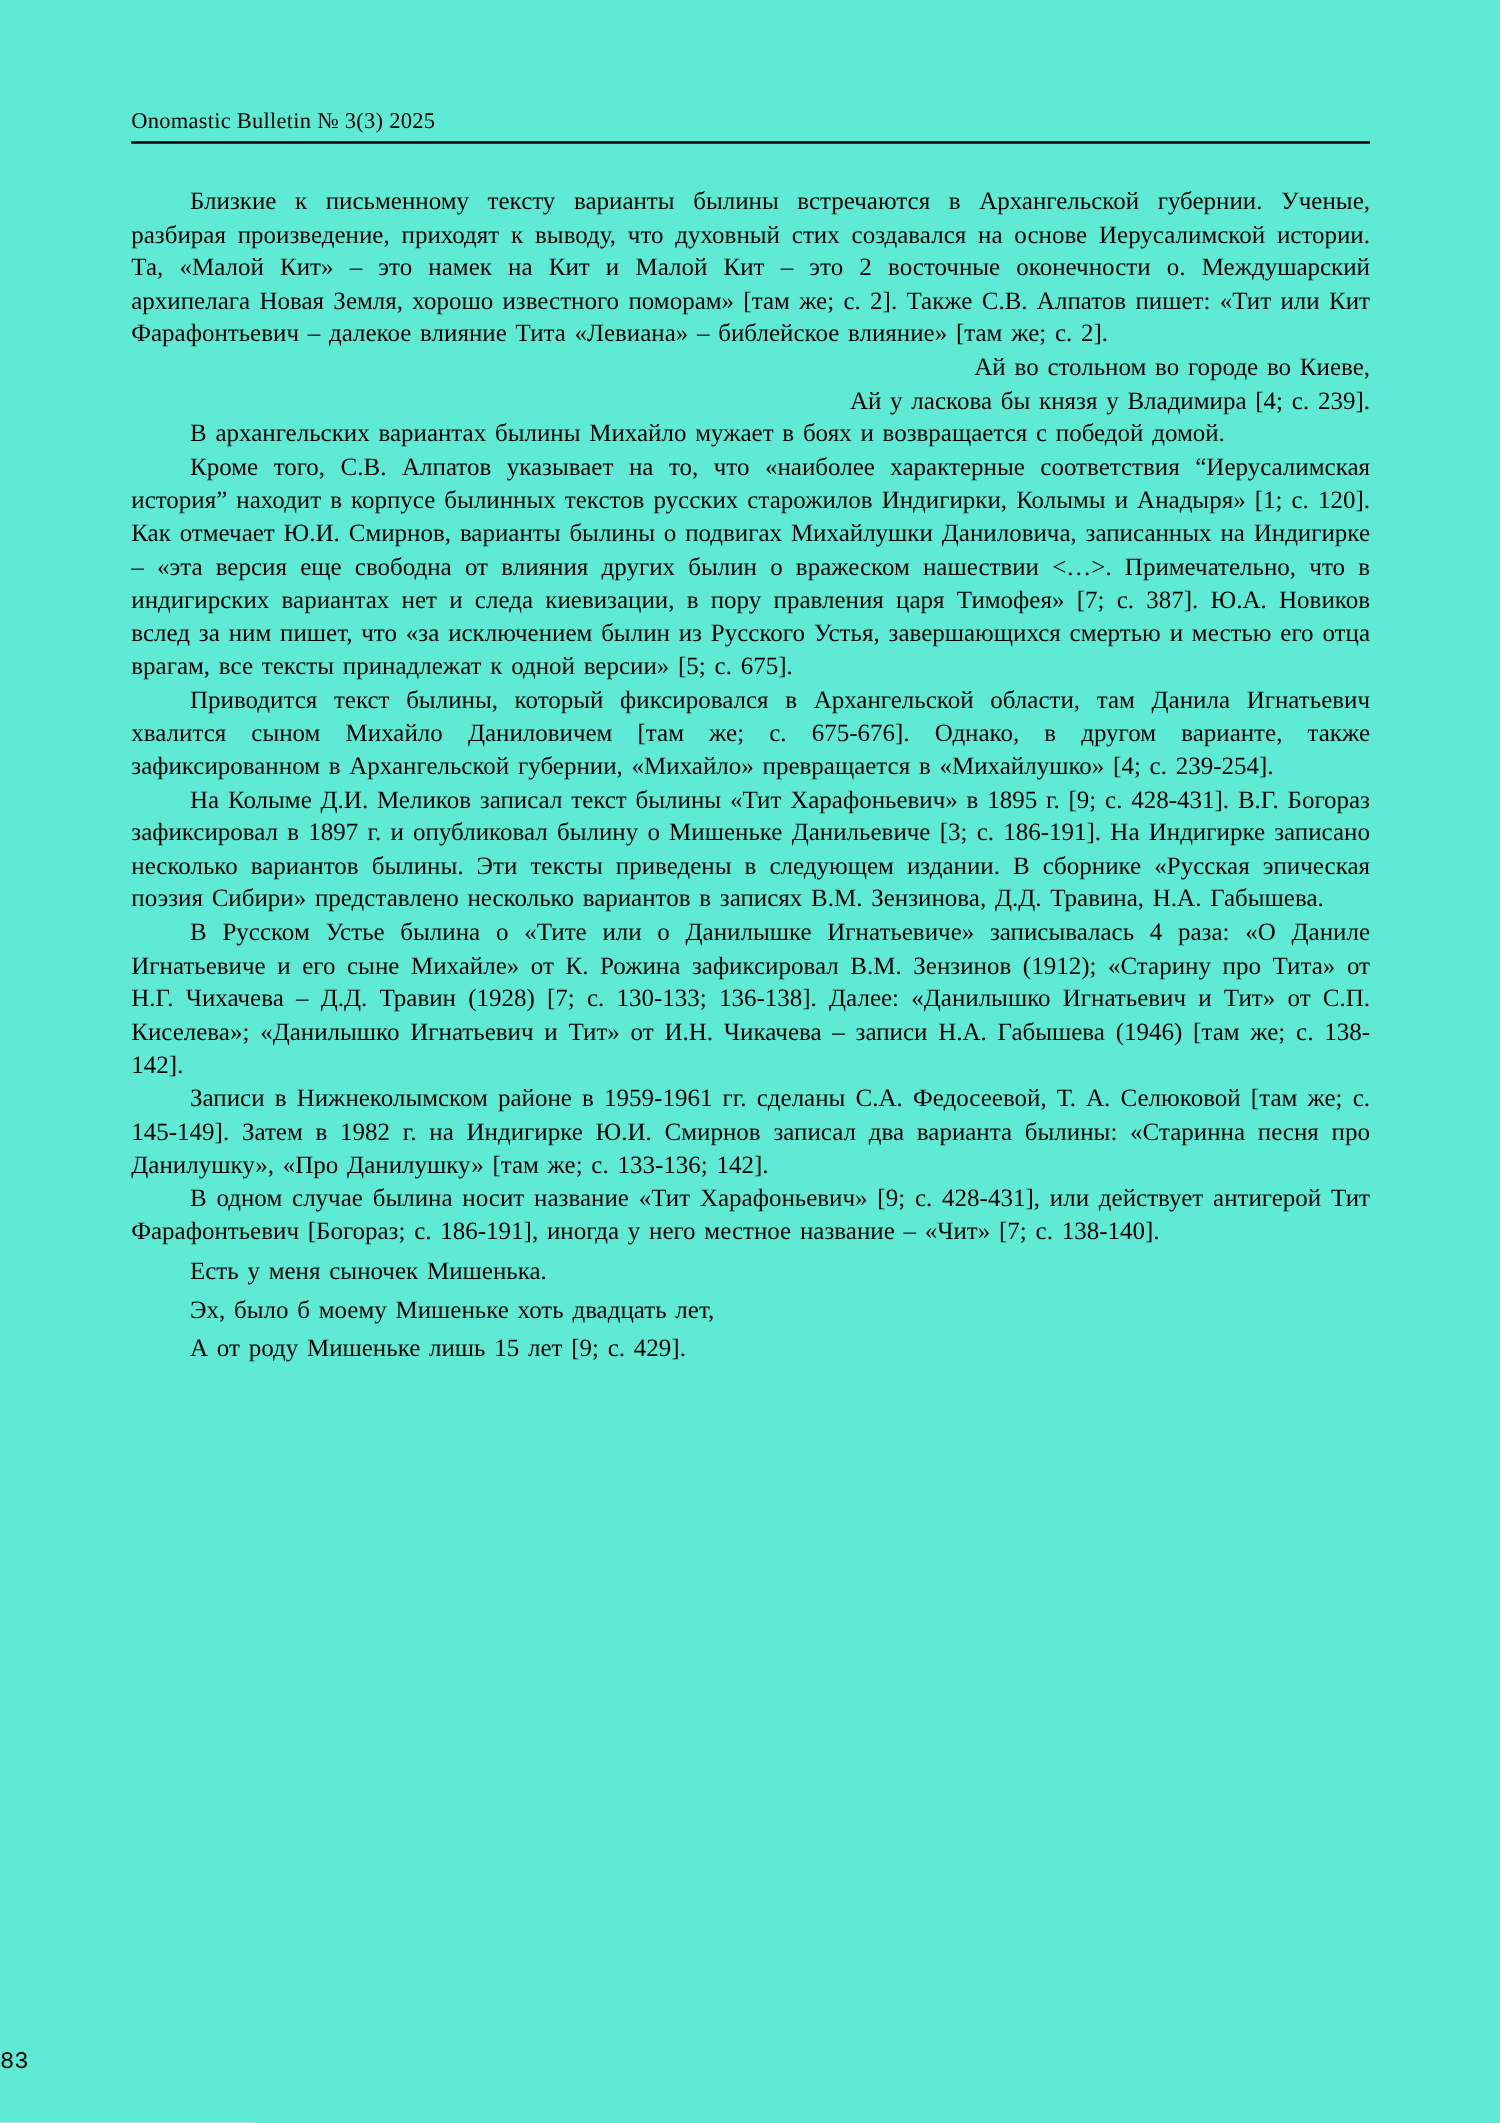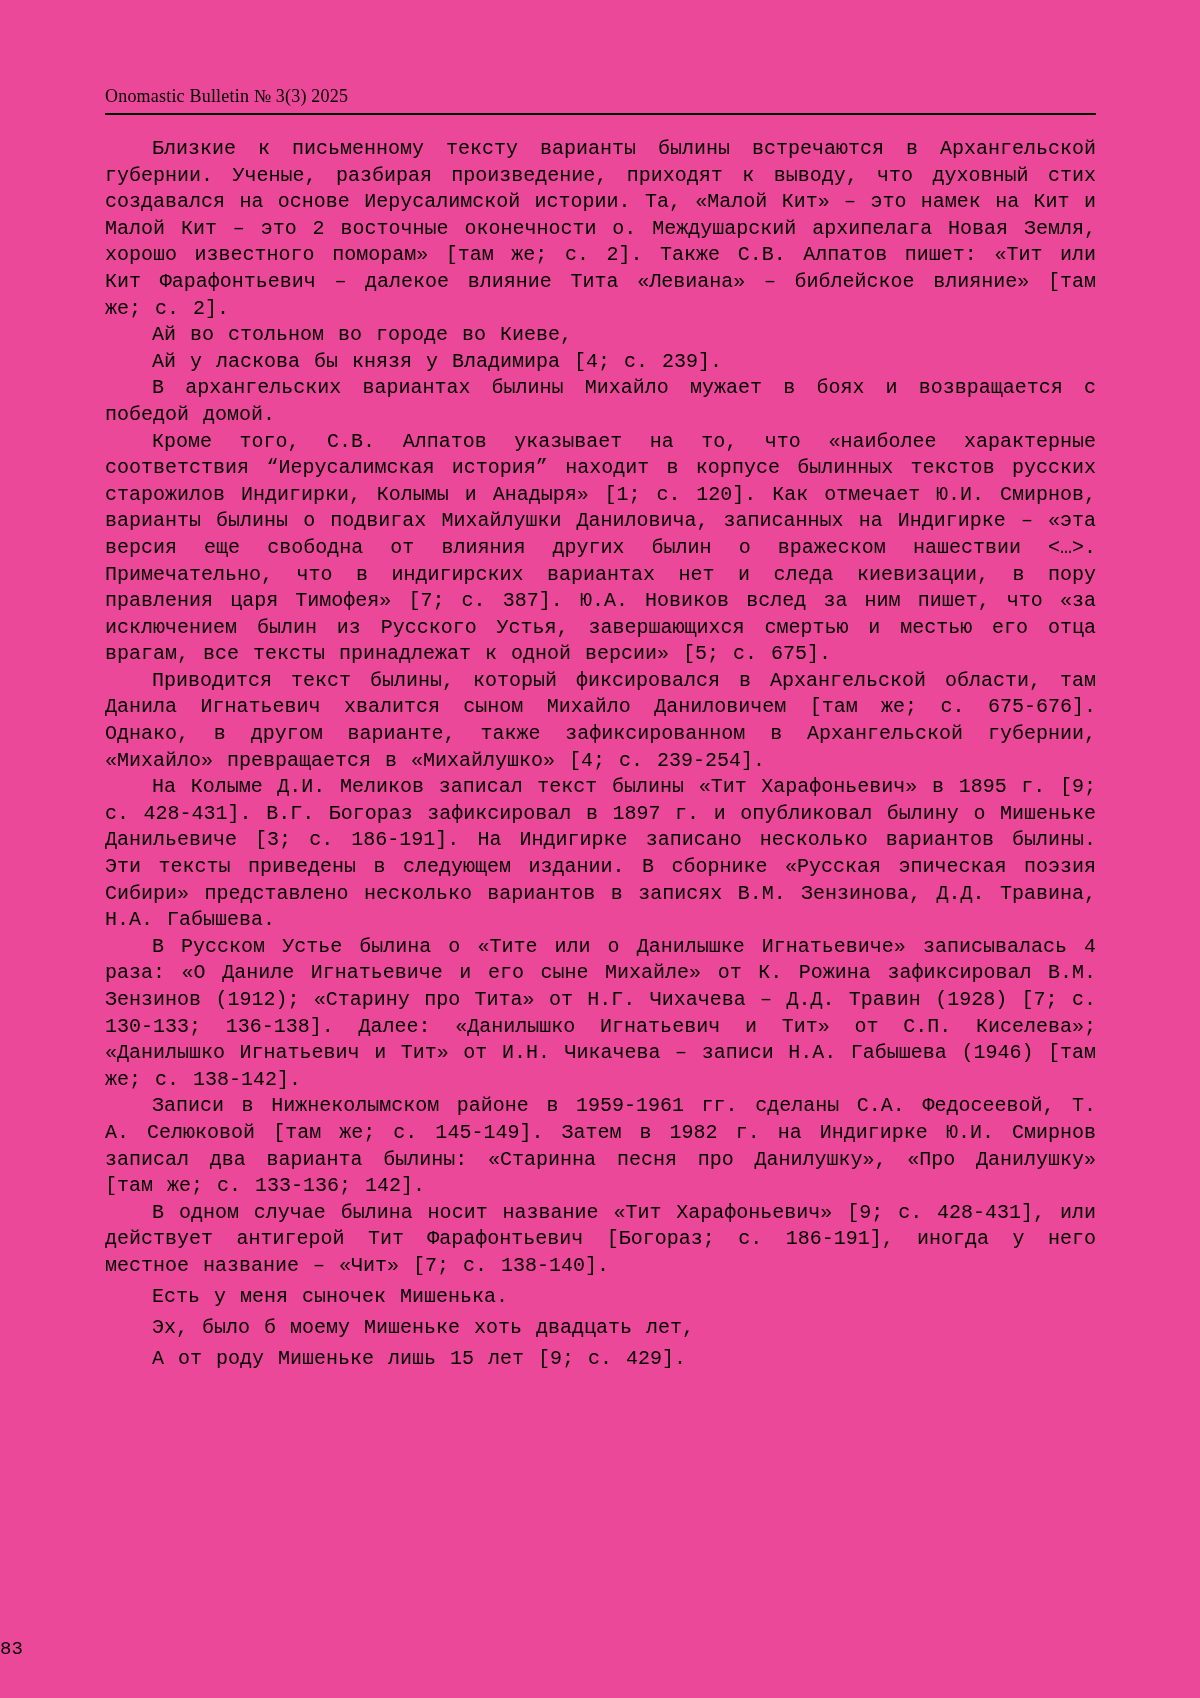--- a/index.html
+++ b/index.html
@@ -2,52 +2,51 @@
 <html lang="ru"><head>
 <meta charset="utf-8">
 <style>
   * { margin: 0; padding: 0; box-sizing: border-box; }
   html, body { background: #e8e8e8; }
   .page {
     position: relative;
     width: 1200px;
     height: 1698px;
     margin: 0 auto;
-    background: #ec4899;
+    background: #5eead4;
     color: #000000;
     font-family: "Liberation Serif", "DejaVu Serif", serif;
     overflow: hidden;
   }
   .content {
     position: absolute;
     left: 105px;
     right: 104px;
     top: 86px;
   }
   .journal-header {
     font-size: 18px;
     line-height: 20px;
     padding-bottom: 7px;
     border-bottom: 2px solid #000000;
     letter-spacing: 0.2px;
   }
   .article {
-    margin-top: 21px;
+    margin-top: 33px;
     font-size: 20px;
     line-height: 26.6px;
     text-align: justify;
     word-spacing: 2px;
     hyphens: none;
-    font-family: Liberation Mono, monospace;
   }
   .article p {
     text-indent: 47px;
     margin: 0;
   }
-  .article p.verse { text-align: left; }
+  .article p.verse { text-align: right; }
   .article p.verse-loose { text-align: left; margin-top: 4.5px; }
   .page-number {
     position: absolute;
     left: 0;
     right: 0;
     bottom: 38px;
     text-align: left;
     font-size: 19px;
     font-family: Liberation Mono, monospace;
   }

